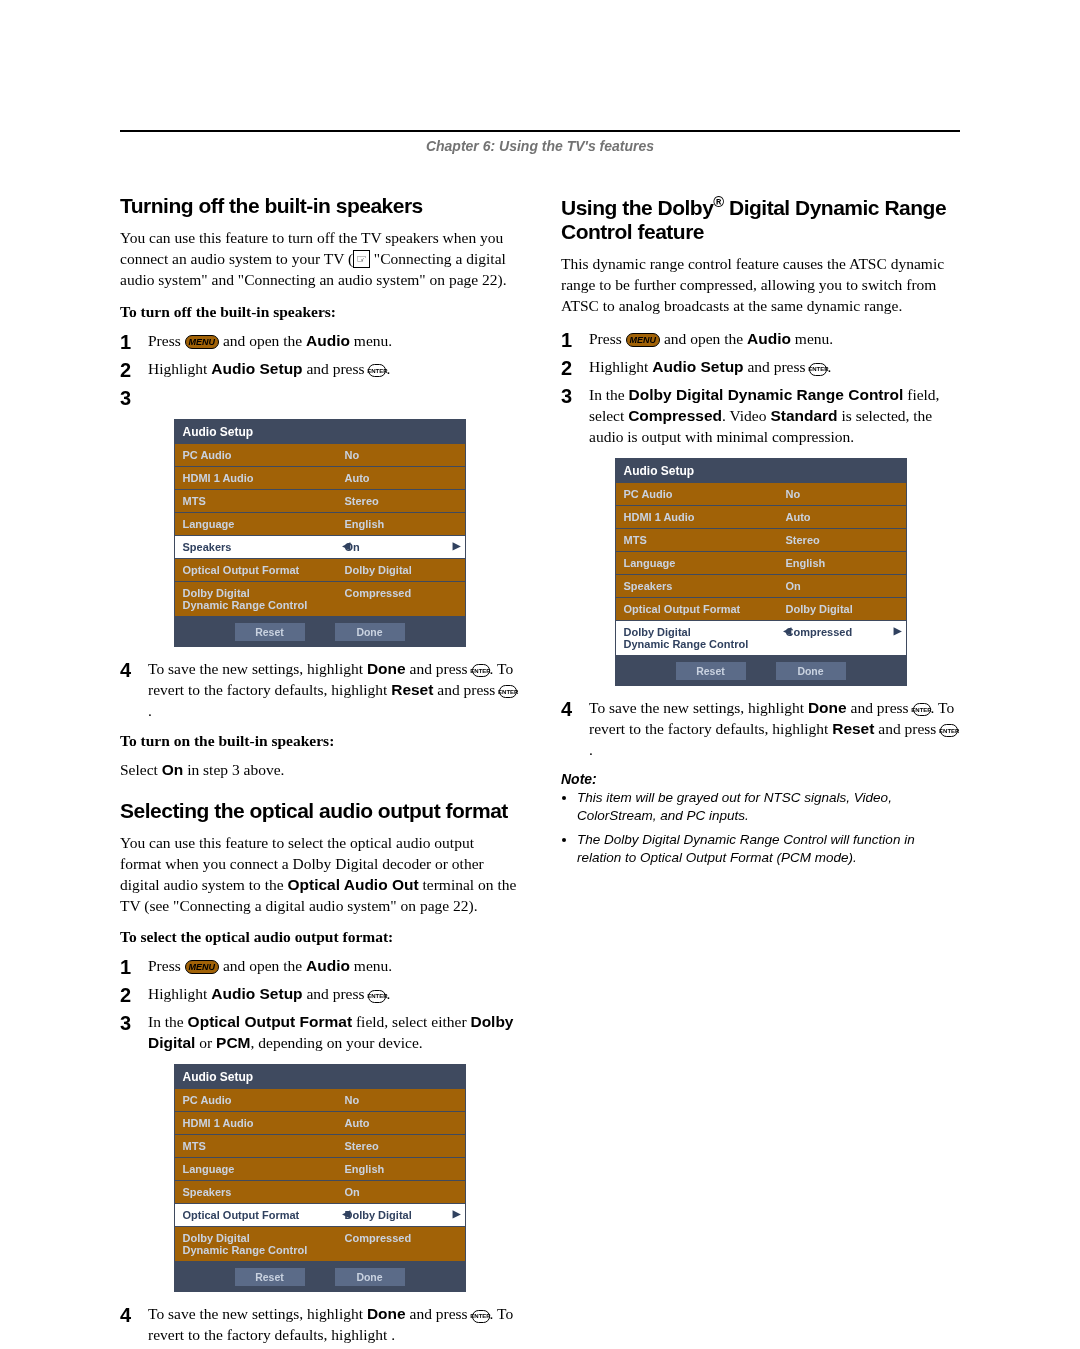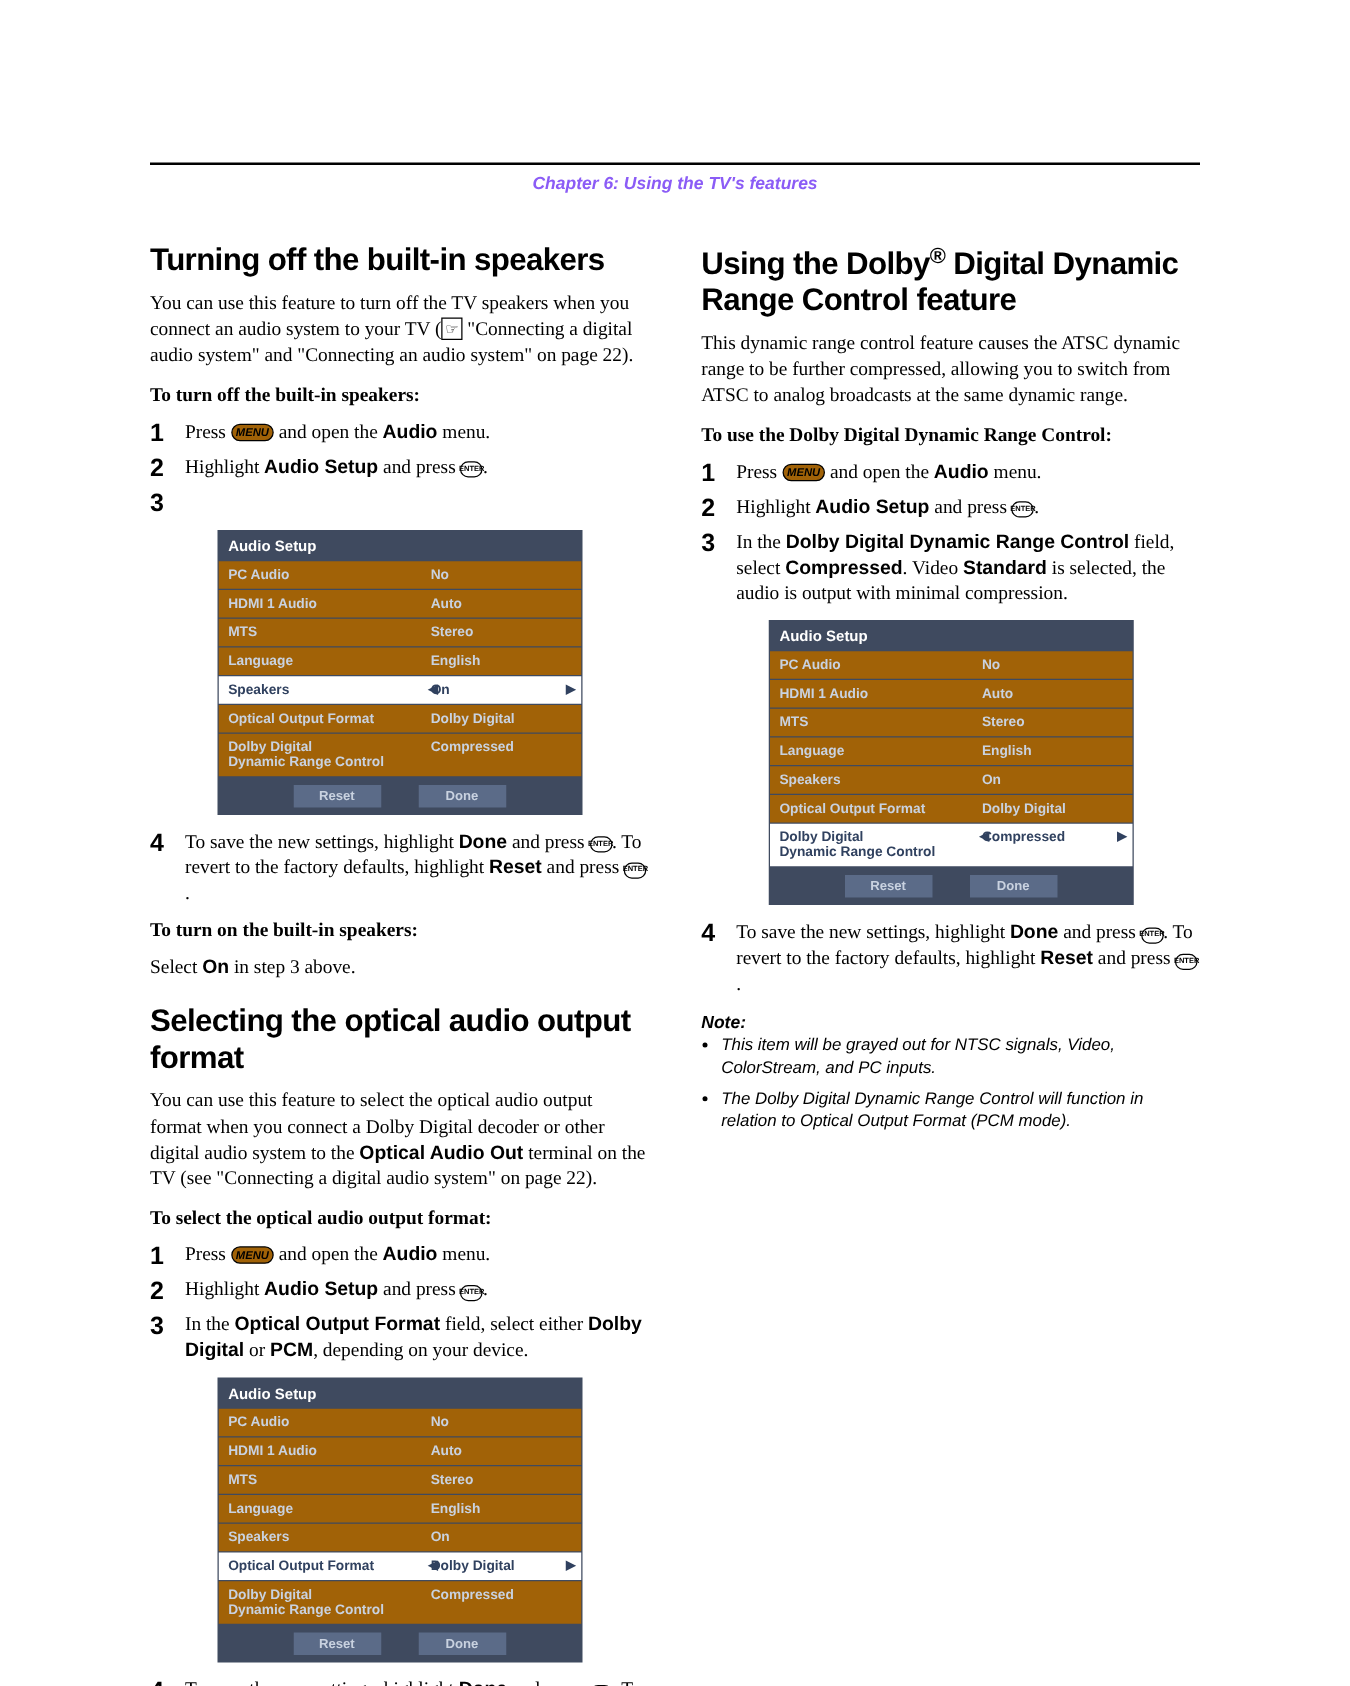--- a/index.html
+++ b/index.html
@@ -15,36 +15,36 @@
   .top-rule {
     border-top: 2px solid #000;
     width: 100%;
     margin-bottom: 6px;
   }
   .chapter-header {
     text-align: center;
     font-family: Arial, Helvetica, sans-serif;
     font-weight: bold;
     font-style: italic;
-    color: #8b5cf6;
+    color: #737373;
     font-size: 14px;
     margin-bottom: 40px;
   }
   .columns {
     display: flex;
     gap: 42px;
   }
   .col {
     flex: 1;
     min-width: 0;
   }
   .h2 {
     font-family: "Arial Narrow", Arial, sans-serif;
     font-weight: bold;
-    font-size: 25px;
+    font-size: 21px;
     letter-spacing: -0.5px;
     margin: 0 0 10px 0;
     color: #000;
     line-height: 1.15;
   }
   .sup-R {
     font-size: 0.7em;
     vertical-align: super;
   }
   .body {
@@ -363,21 +363,20 @@
           </span>
         </li>
       </ol>
     </div>
 
     <div class="col">
       <div class="h2">
         <span>Using the Dolby</span><span class="sup-R">®</span><span> Digital Dynamic Range Control feature</span>
       </div>
       <p class="body">This dynamic range control feature causes the ATSC dynamic range to be further compressed, allowing you to switch from ATSC to analog broadcasts at the same dynamic range.</p>
-      <div class="subhead">To use the Dolby Digital Dynamic Range Control:</div>
       <ol class="step-list">
         <li>
             <span class="step-num">1</span>
           <span class="step-text">
             <span>Press </span><span class="glyph-menu">MENU</span><span> and open the </span><b class="sans">Audio</b><span> menu.</span>
           </span>
         </li>
         <li>
             <span class="step-num">2</span>
           <span class="step-text">

